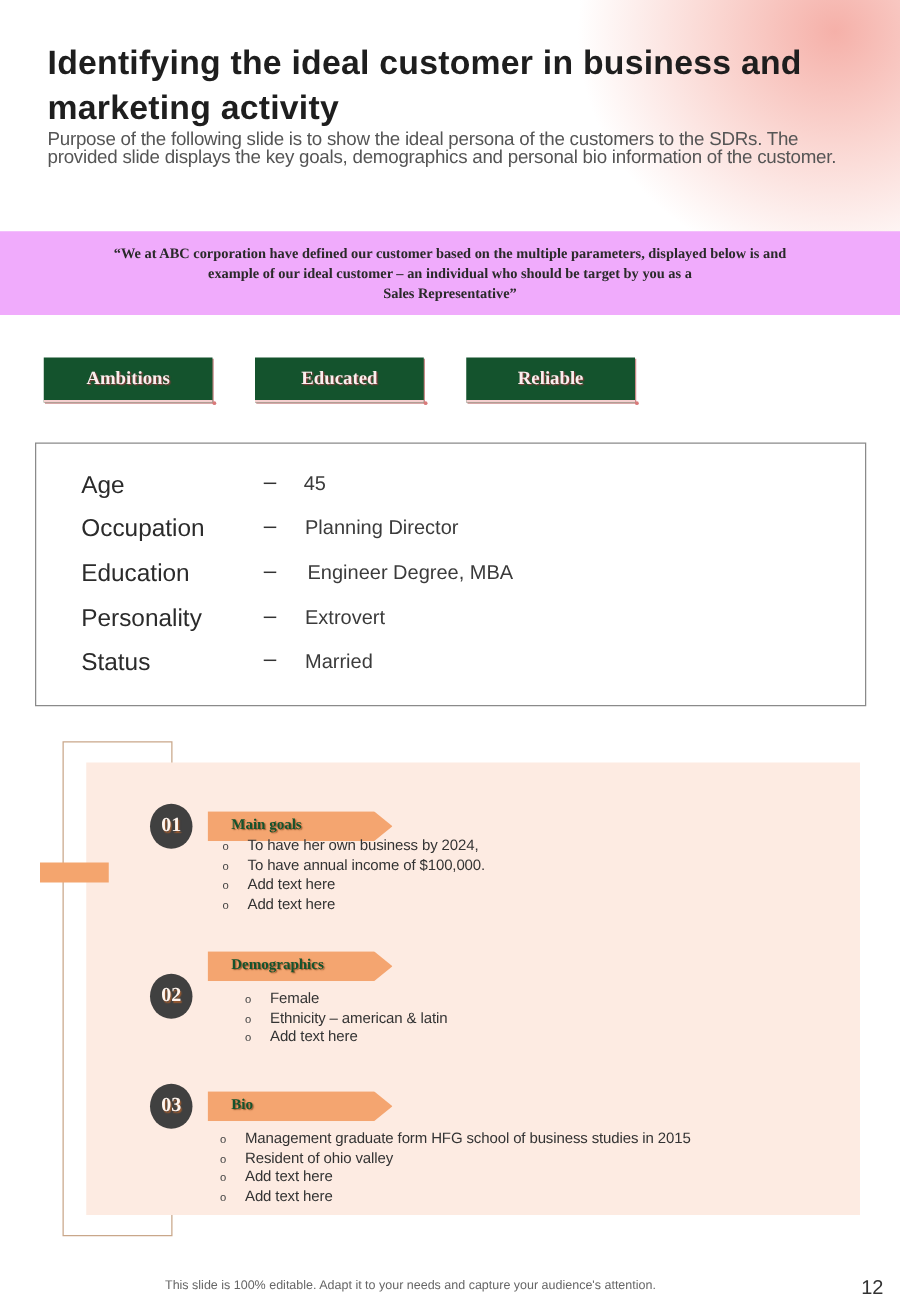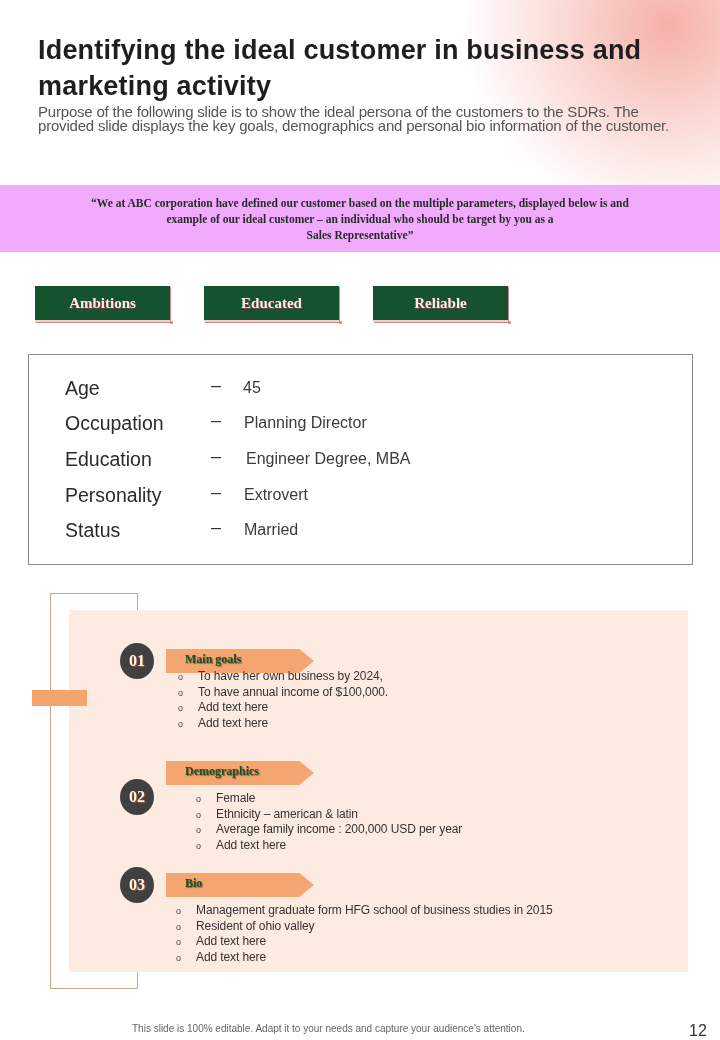--- a/index.html
+++ b/index.html
@@ -175,21 +175,20 @@
   <li><span class="b">o</span><span>Add text here</span></li>
 </ul>
 
 <div class="num-badge" style="top:779px;">02</div>
 <div class="section-tag" style="top:761px;">
   <span>Demographics</span>
 </div>
 <ul class="bullets" style="top:791px;left:176px;margin-left:20px;">
   <li><span class="b">o</span><span>Female</span></li>
   <li><span class="b">o</span><span>Ethnicity – american &amp; latin</span></li>
-  <li><span class="b">o</span><span>Average family income : 200,000 USD per year</span></li>
   <li><span class="b">o</span><span>Add text here</span></li>
 </ul>
 
 <div class="num-badge" style="top:867px;">03</div>
 <div class="section-tag" style="top:873px;">
   <span>Bio</span>
 </div>
 <ul class="bullets" style="top:903px;left:176px;">
   <li><span class="b">o</span><span>Management graduate form HFG school of business studies in 2015</span></li>
   <li><span class="b">o</span><span>Resident of ohio valley</span></li>

